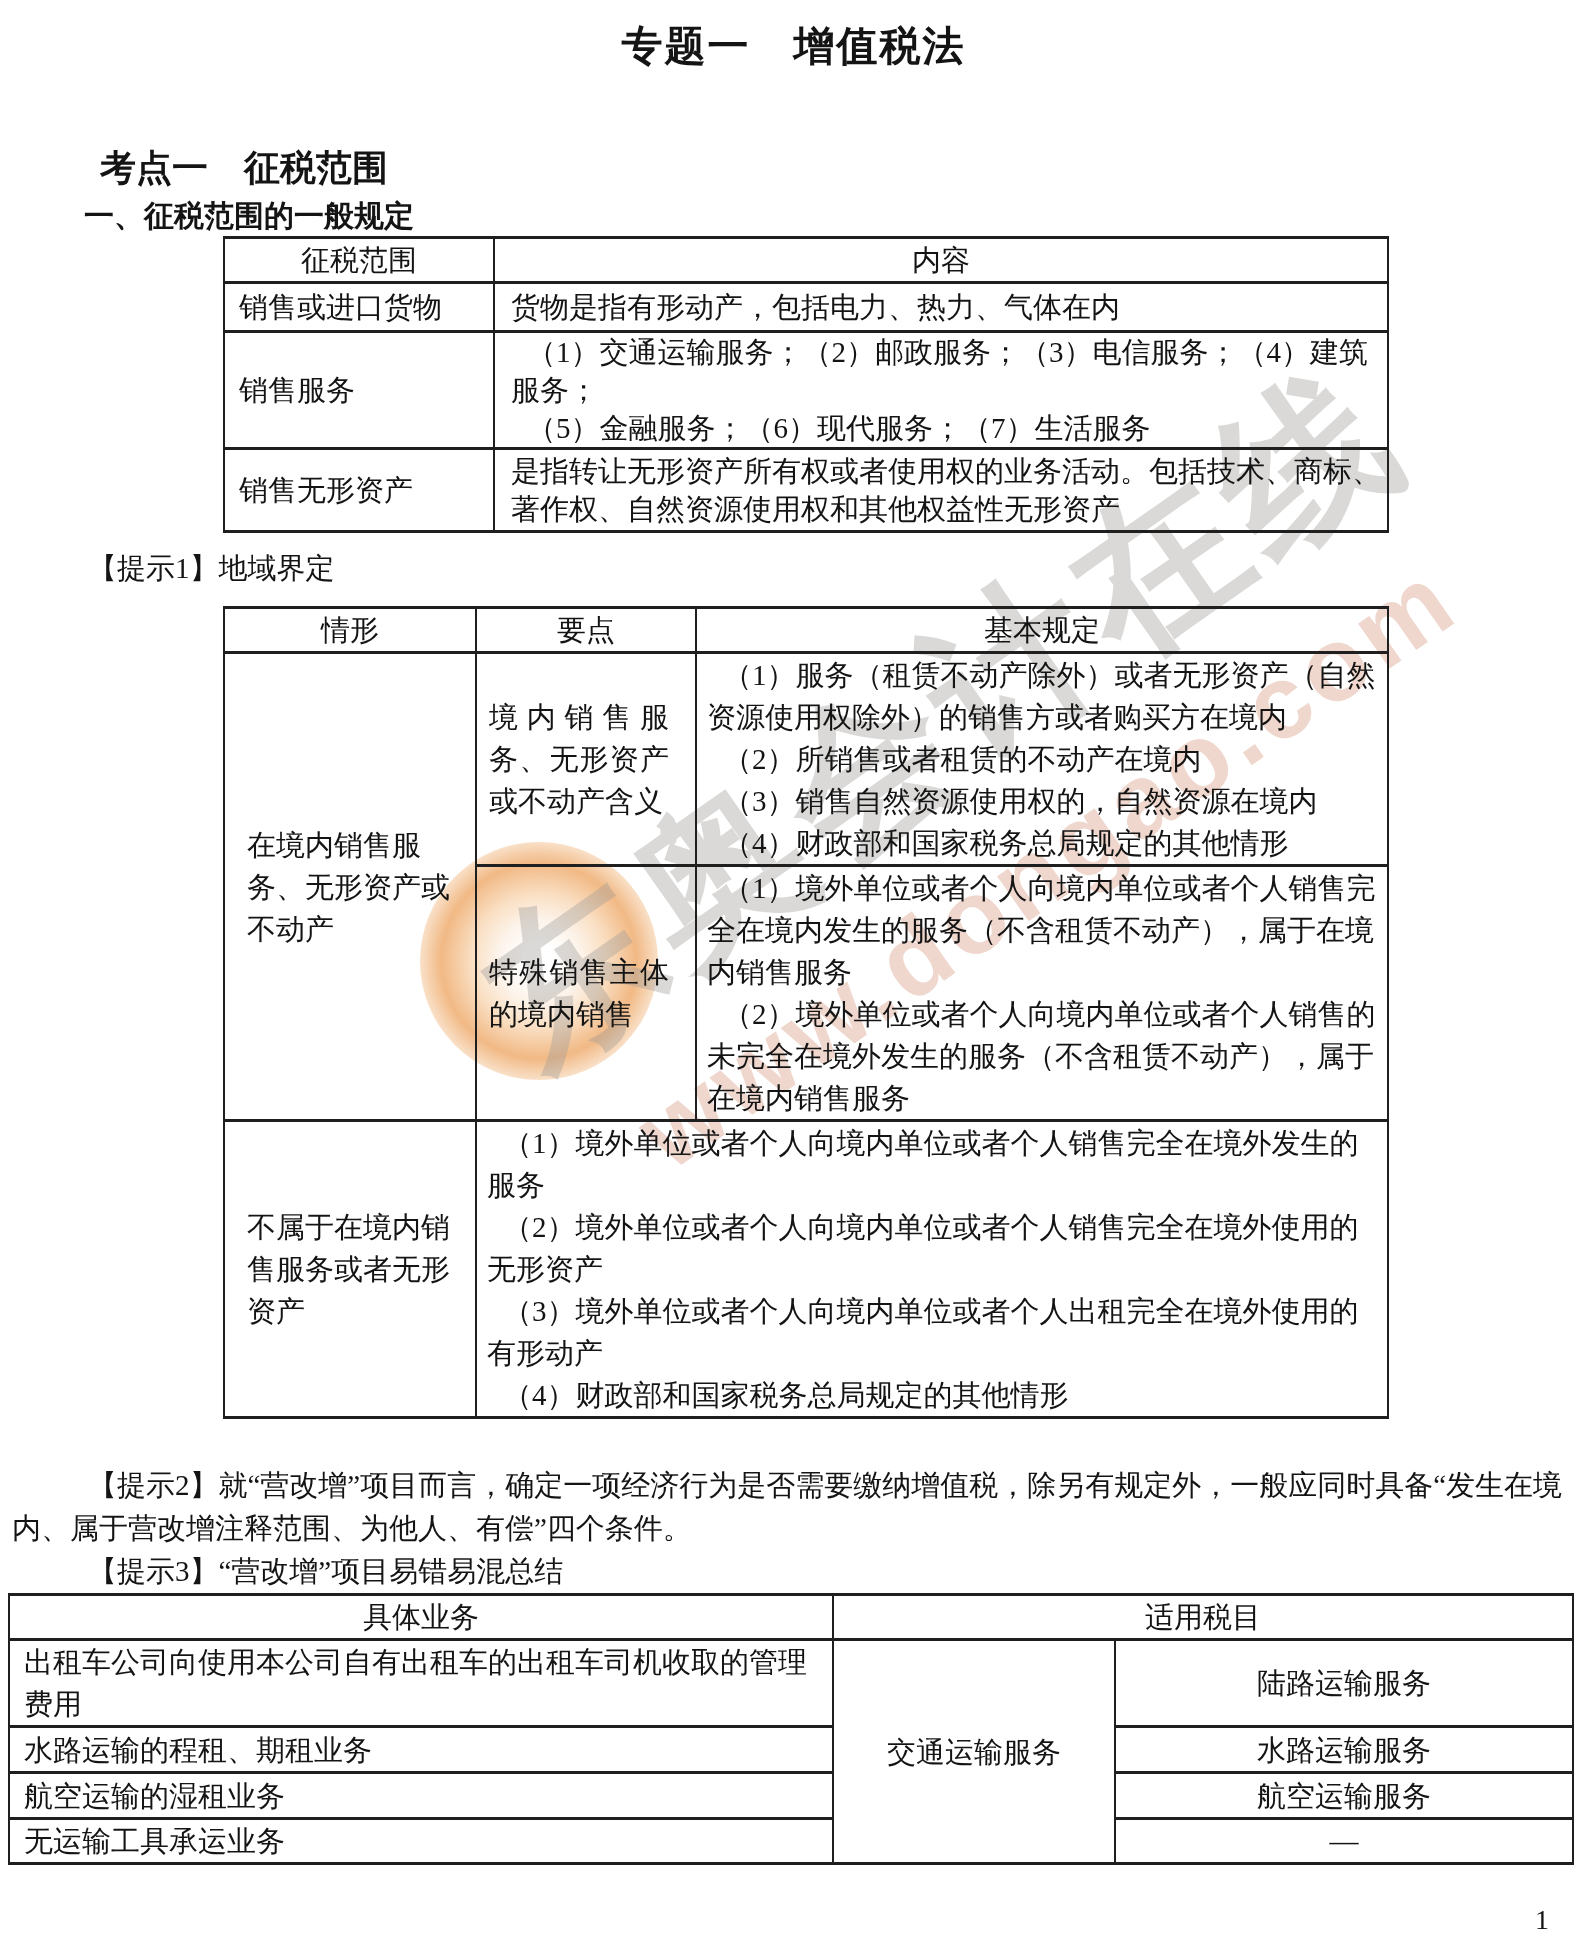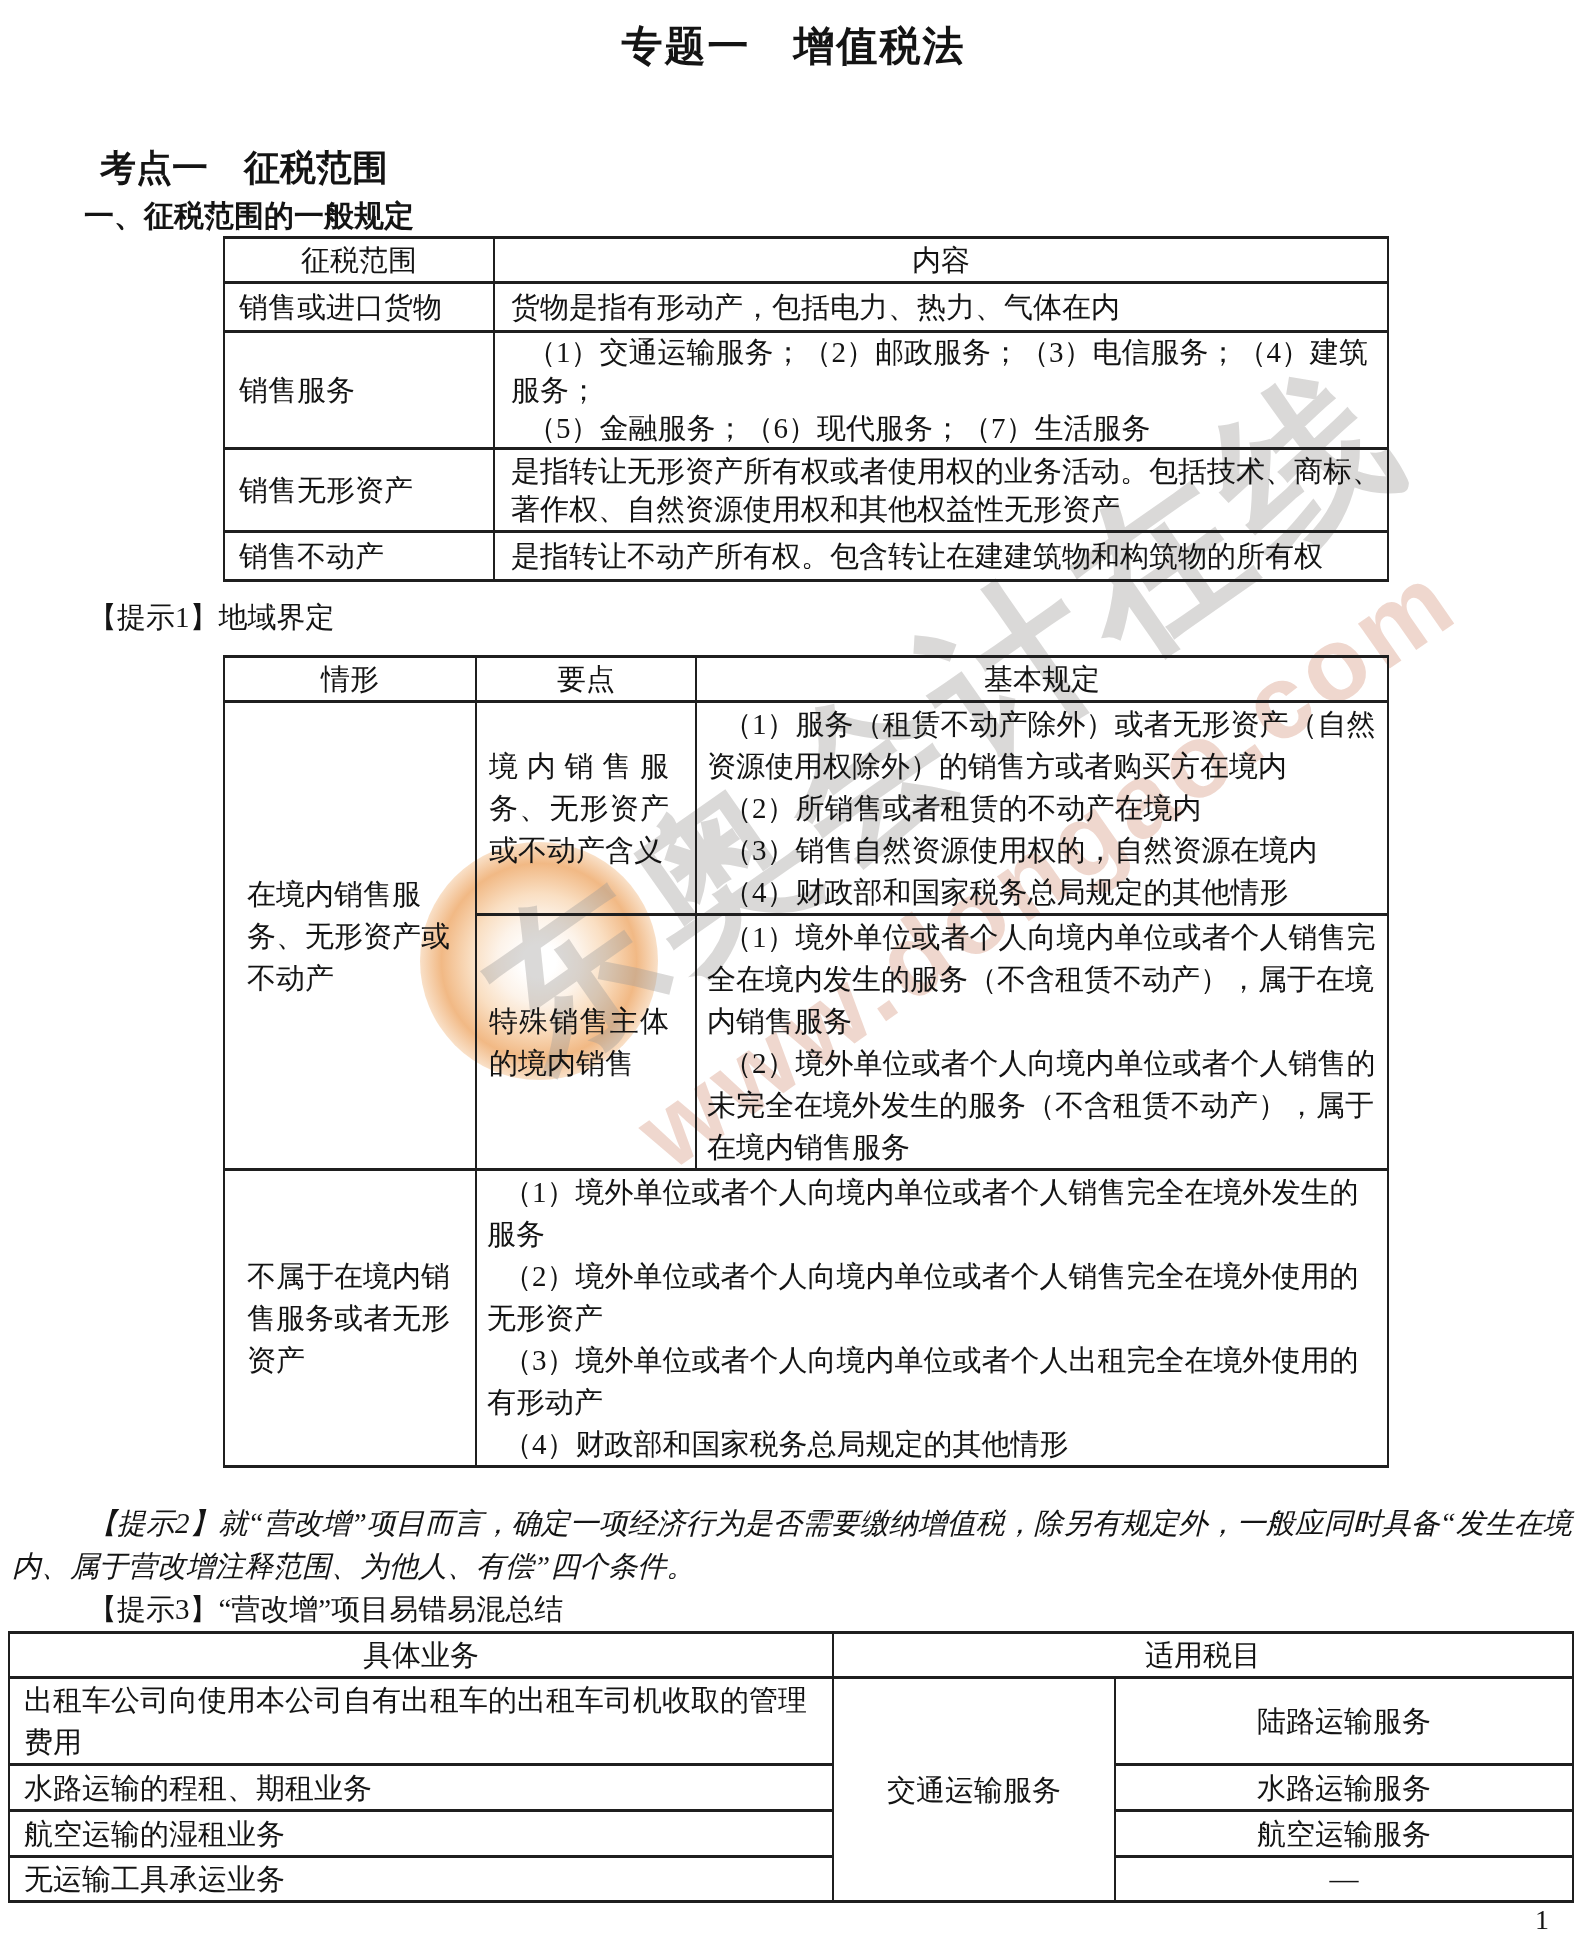--- a/index.html
+++ b/index.html
@@ -64,21 +64,21 @@
   .t1 .c1{padding-left:14px;}
   .t1 .c2{padding-left:16px;}
   .t1 .h1l td{height:46px;}
   .t1 .h2l td{height:80px;}
   .t1 .numline{text-indent:.55em;}
   
   .note{
     margin:0 12px;font-size:29px;line-height:43px;text-indent:76px;
   }
   .note.first{margin-top:14px;}
-  .note.n2{margin-top:34px;font-style:italic;}
+  .note.n2{margin-top:45px;}
   
   .t2{width:1164px;margin:16px 0 0 223px;}
   .t2 th{height:42px;}
   .t2 .rowhead{padding-left:22px;}
   .t2 .point{padding-left:12px;padding-right:26px;text-align:justify;text-justify:inter-character;}
   .t2 .rules{padding-left:10px;padding-right:8px;}
   .t2 .rules p{margin:0;text-indent:.55em;}
   .t2 .r-a td{height:208px;}
   .t2 .r-b td{height:248px;}
   .t2 .r-c td{height:288px;}
@@ -136,24 +136,20 @@
       <tr class="h2l">
         <td class="c1">销售服务</td>
         <td class="c2">
           <div class="numline">（1）交通运输服务；（2）邮政服务；（3）电信服务；（4）建筑服务；</div>
           <div class="numline">（5）金融服务；（6）现代服务；（7）生活服务</div>
         </td>
       </tr>
       <tr class="h2l">
         <td class="c1">销售无形资产</td>
         <td class="c2">是指转让无形资产所有权或者使用权的业务活动。包括技术、商标、著作权、自然资源使用权和其他权益性无形资产</td>
-      </tr>
-      <tr class="h1l">
-        <td class="c1">销售不动产</td>
-        <td class="c2">是指转让不动产所有权。包含转让在建建筑物和构筑物的所有权</td>
       </tr>
     </tbody>
       </table>
 
     <p class="note first"><span>【提示1】</span><span>地域界定</span></p>
 
     <table class="t2">
       <colgroup>
           <col style="width:252px">
           <col style="width:220px">

